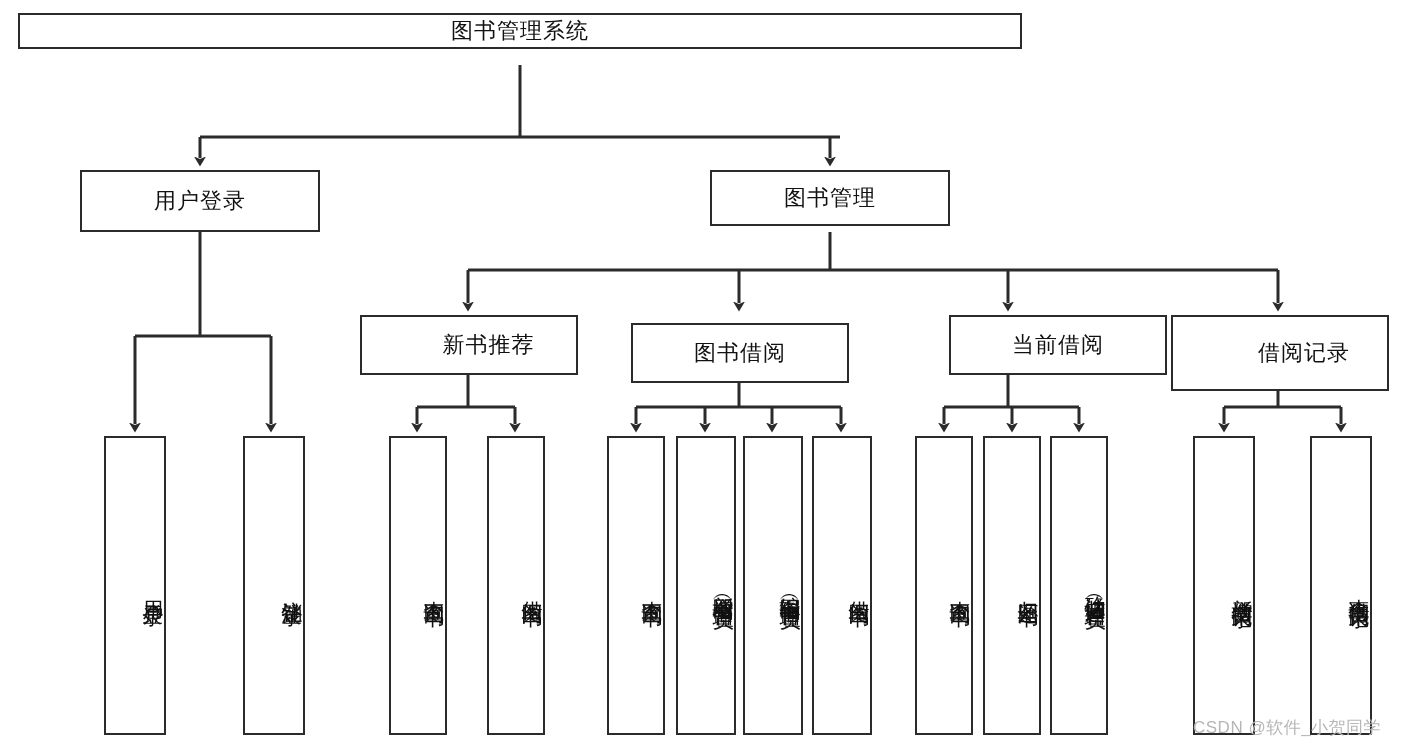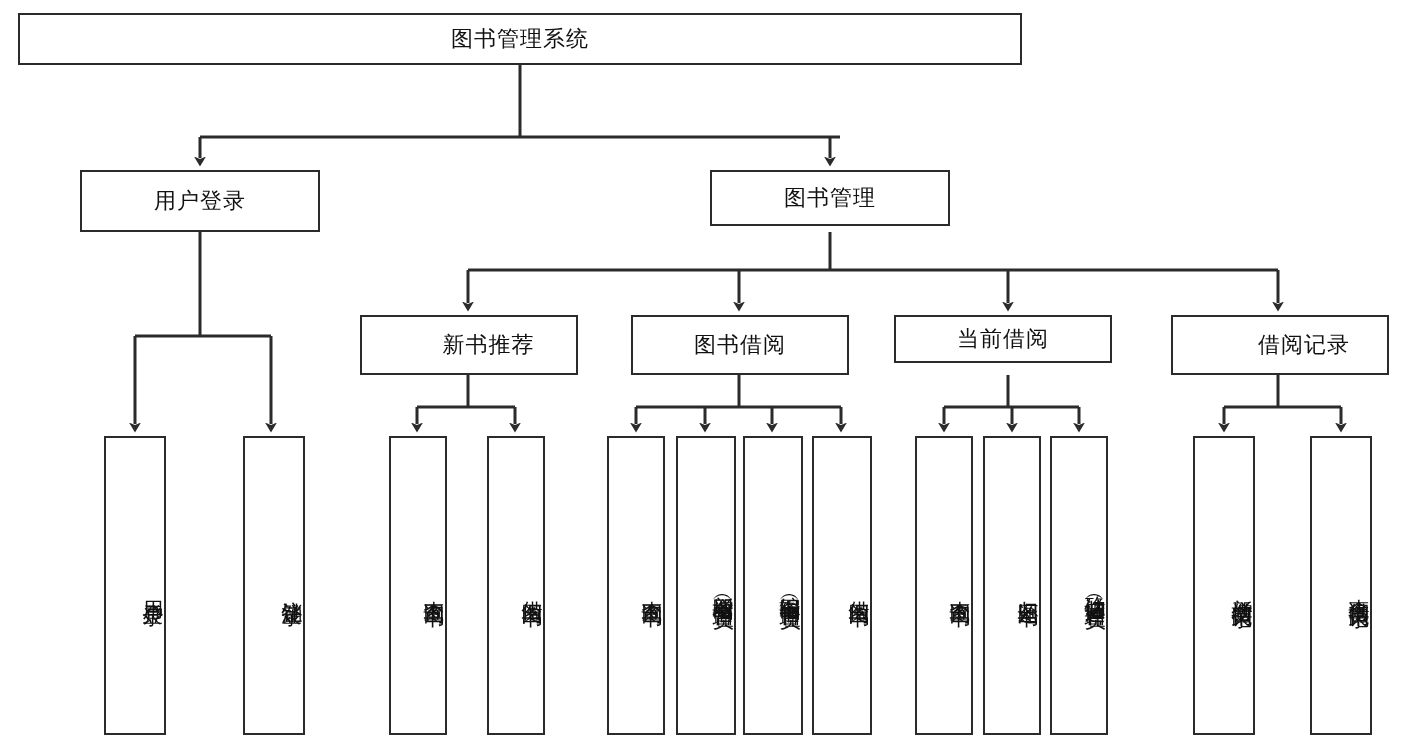--- a/index.html
+++ b/index.html
@@ -117,41 +117,41 @@
       <path d="M1079,407 L1079,424" marker-end="url(#arrowhead)"></path>
 
       <path d="M1278,375 L1278,407"></path>
       <path d="M1224,407 L1341,407"></path>
       <path d="M1224,407 L1224,424" marker-end="url(#arrowhead)"></path>
       <path d="M1341,407 L1341,424" marker-end="url(#arrowhead)"></path>
 
     </g>
   </svg>
 
-  <div class="node horiz" style="left:18px; top:13px; width:1004px; height:52px;align-items:center;">
+  <div class="node horiz" style="left:18px; top:13px; width:1004px; height:36px;align-items:center;">
     <span>图书管理系统</span>
   </div>
 
   <div class="node horiz" style="left:80px; top:170px; width:240px; height:62px;">
     <span>用户登录</span>
   </div>
   <div class="node horiz" style="left:710px; top:170px; width:240px; height:56px;">
     <span>图书管理</span>
   </div>
 
   <div class="node horiz" style="left:360px; top:315px; width:218px; height:60px;padding-left:39px;">
     <span>新书推荐</span>
   </div>
-  <div class="node horiz" style="left:631px; top:315px; width:218px; height:60px;">
+  <div class="node horiz" style="left:631px; top:323px; width:218px; height:60px;">
     <span>图书借阅</span>
   </div>
-  <div class="node horiz" style="left:894px; top:315px; width:218px; height:48px;">
+  <div class="node horiz" style="left:949px; top:315px; width:218px; height:60px;">
     <span>当前借阅</span>
   </div>
-  <div class="node horiz" style="left:1171px; top:315px; width:218px; height:60px;padding-left:48px;">
+  <div class="node horiz" style="left:1171px; top:315px; width:218px; height:76px;padding-left:48px;">
     <span>借阅记录</span>
   </div>
 
   <div class="node vert" style="left:104px; top:436px; width:62px; height:299px;">
     <span>用户登录</span>
   </div>
   <div class="node vert" style="left:243px; top:436px; width:62px; height:299px;">
     <span>注销登录</span>
   </div>
 
@@ -185,14 +185,15 @@
     <span>确认归还（管理员）</span>
   </div>
 
   <div class="node vert" style="left:1193px; top:436px; width:62px; height:299px;">
     <span>新增借阅记录</span>
   </div>
   <div class="node vert" style="left:1310px; top:436px; width:62px; height:299px;">
     <span>查询借阅记录</span>
   </div>
 
+  <div id="watermark">CSDN @软件_小贺同学</div>
 
 </div>
 
 </body></html>

